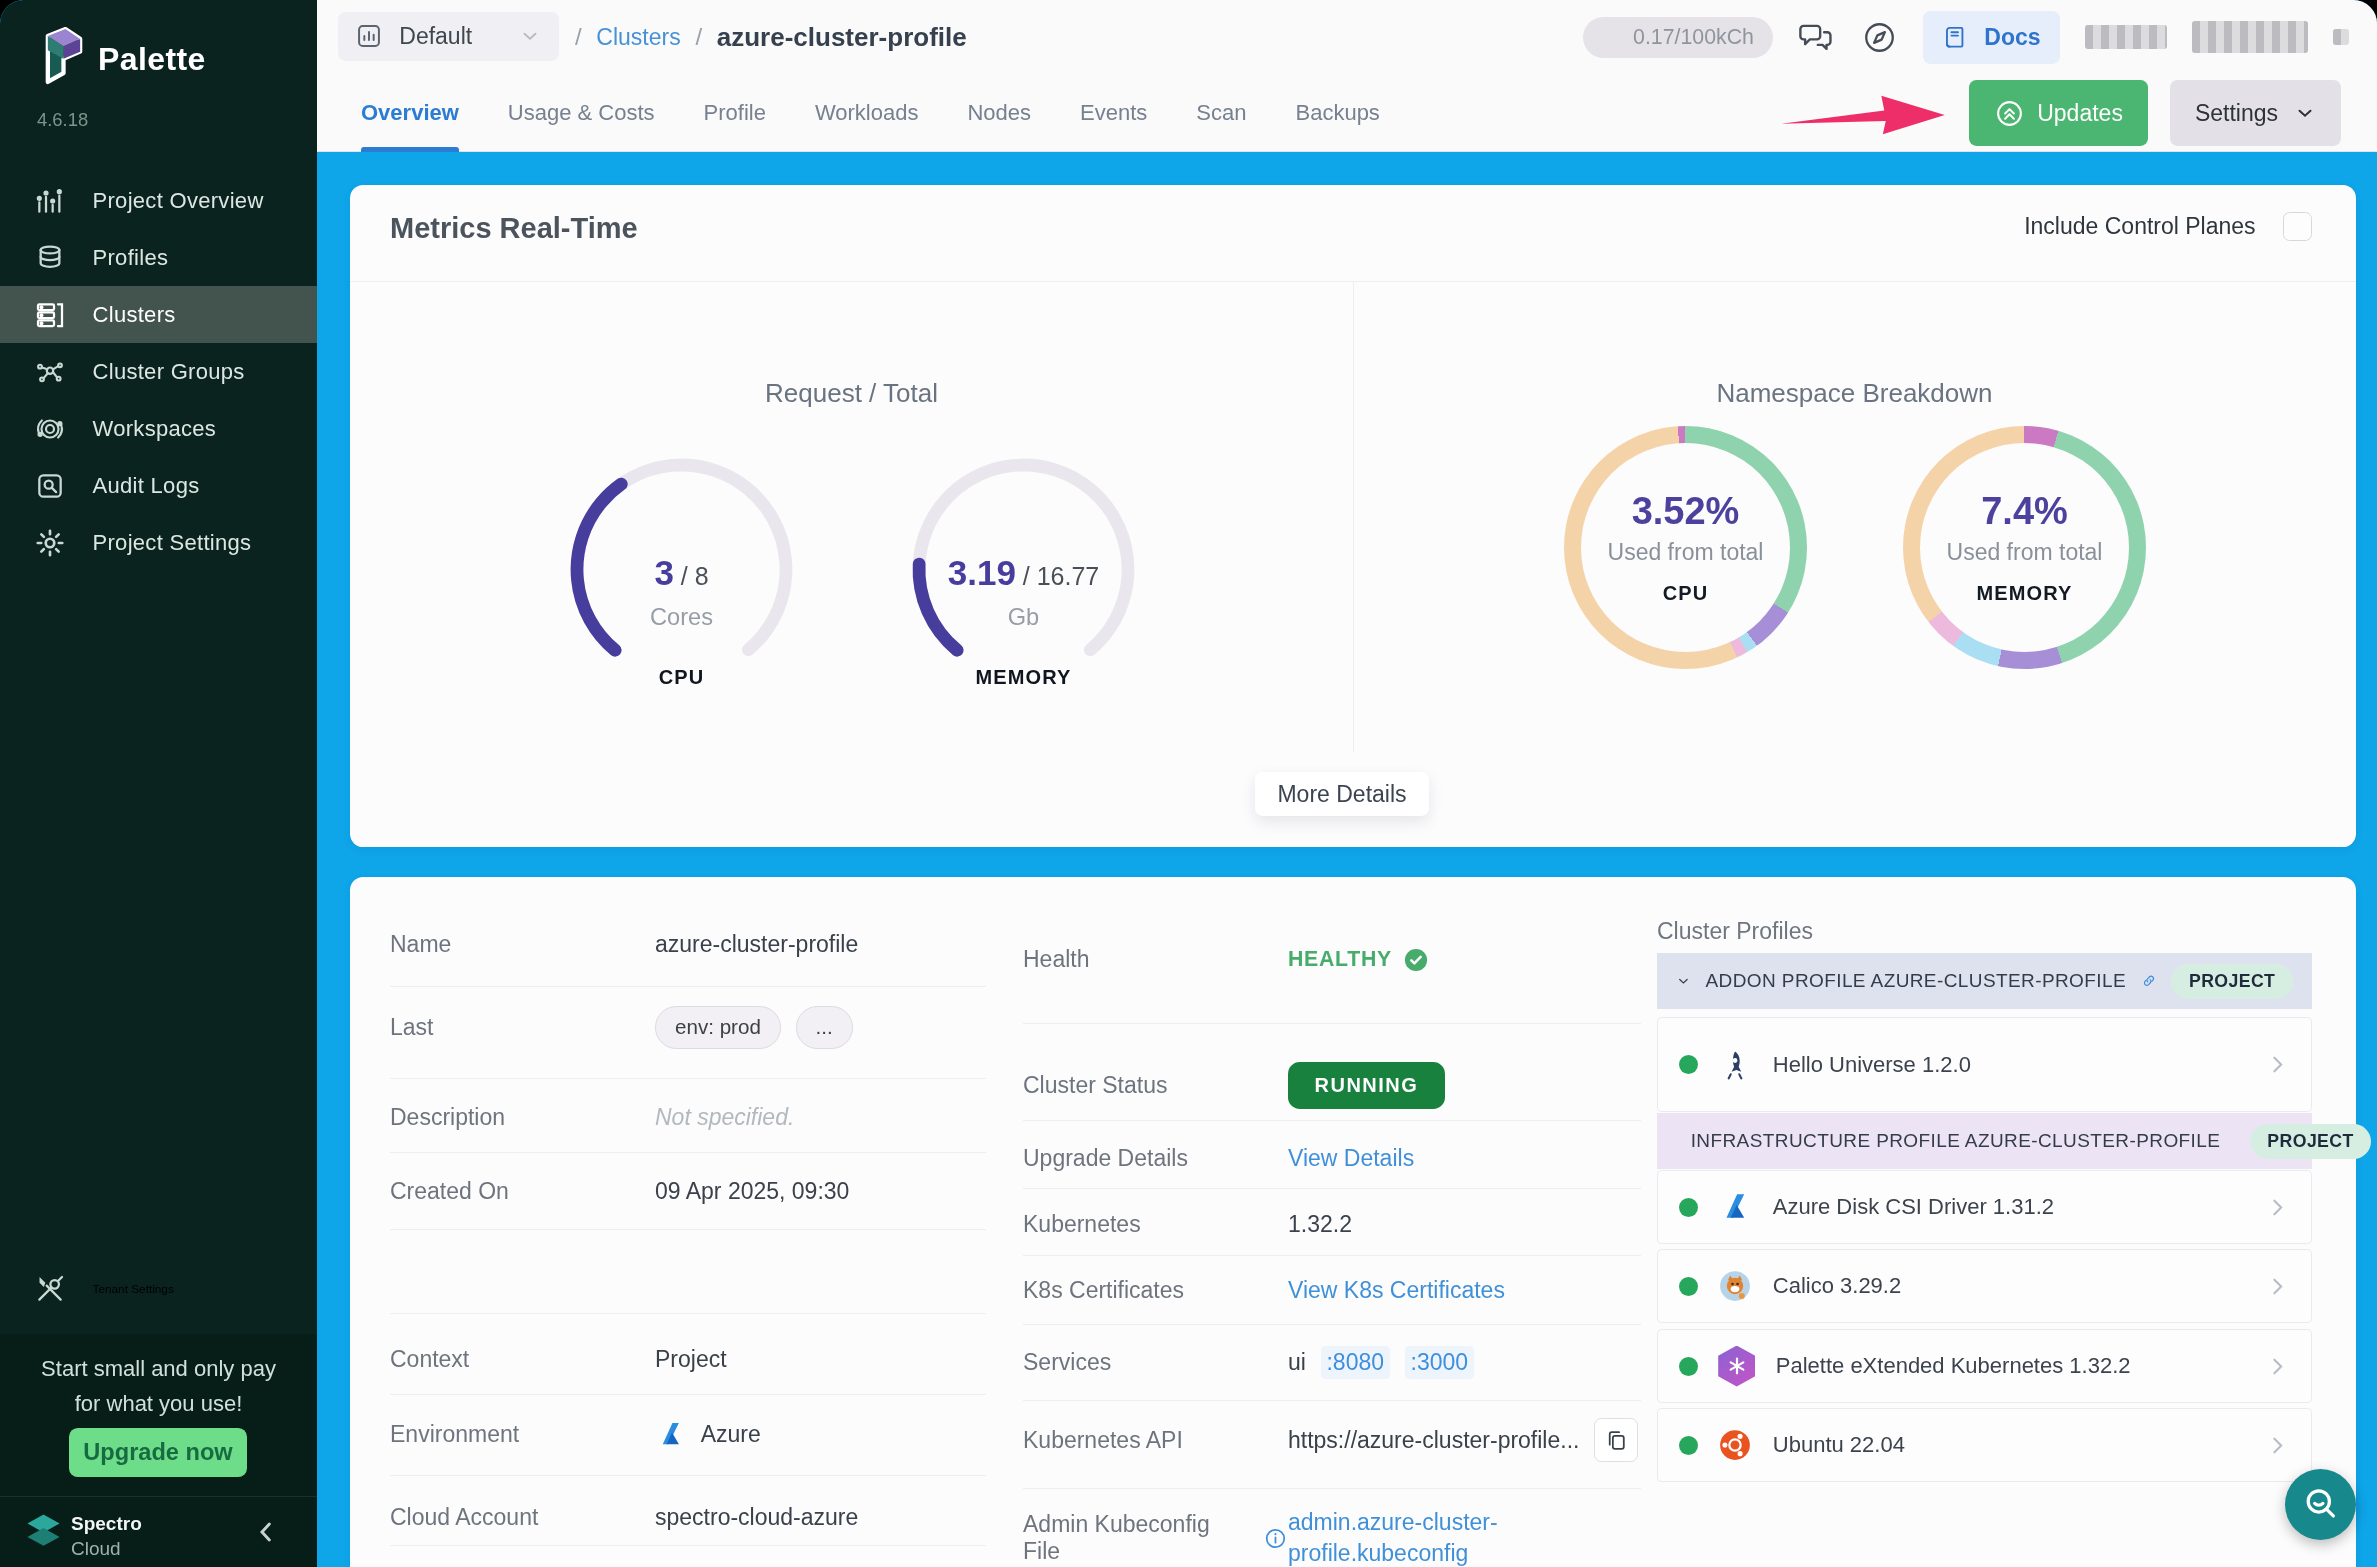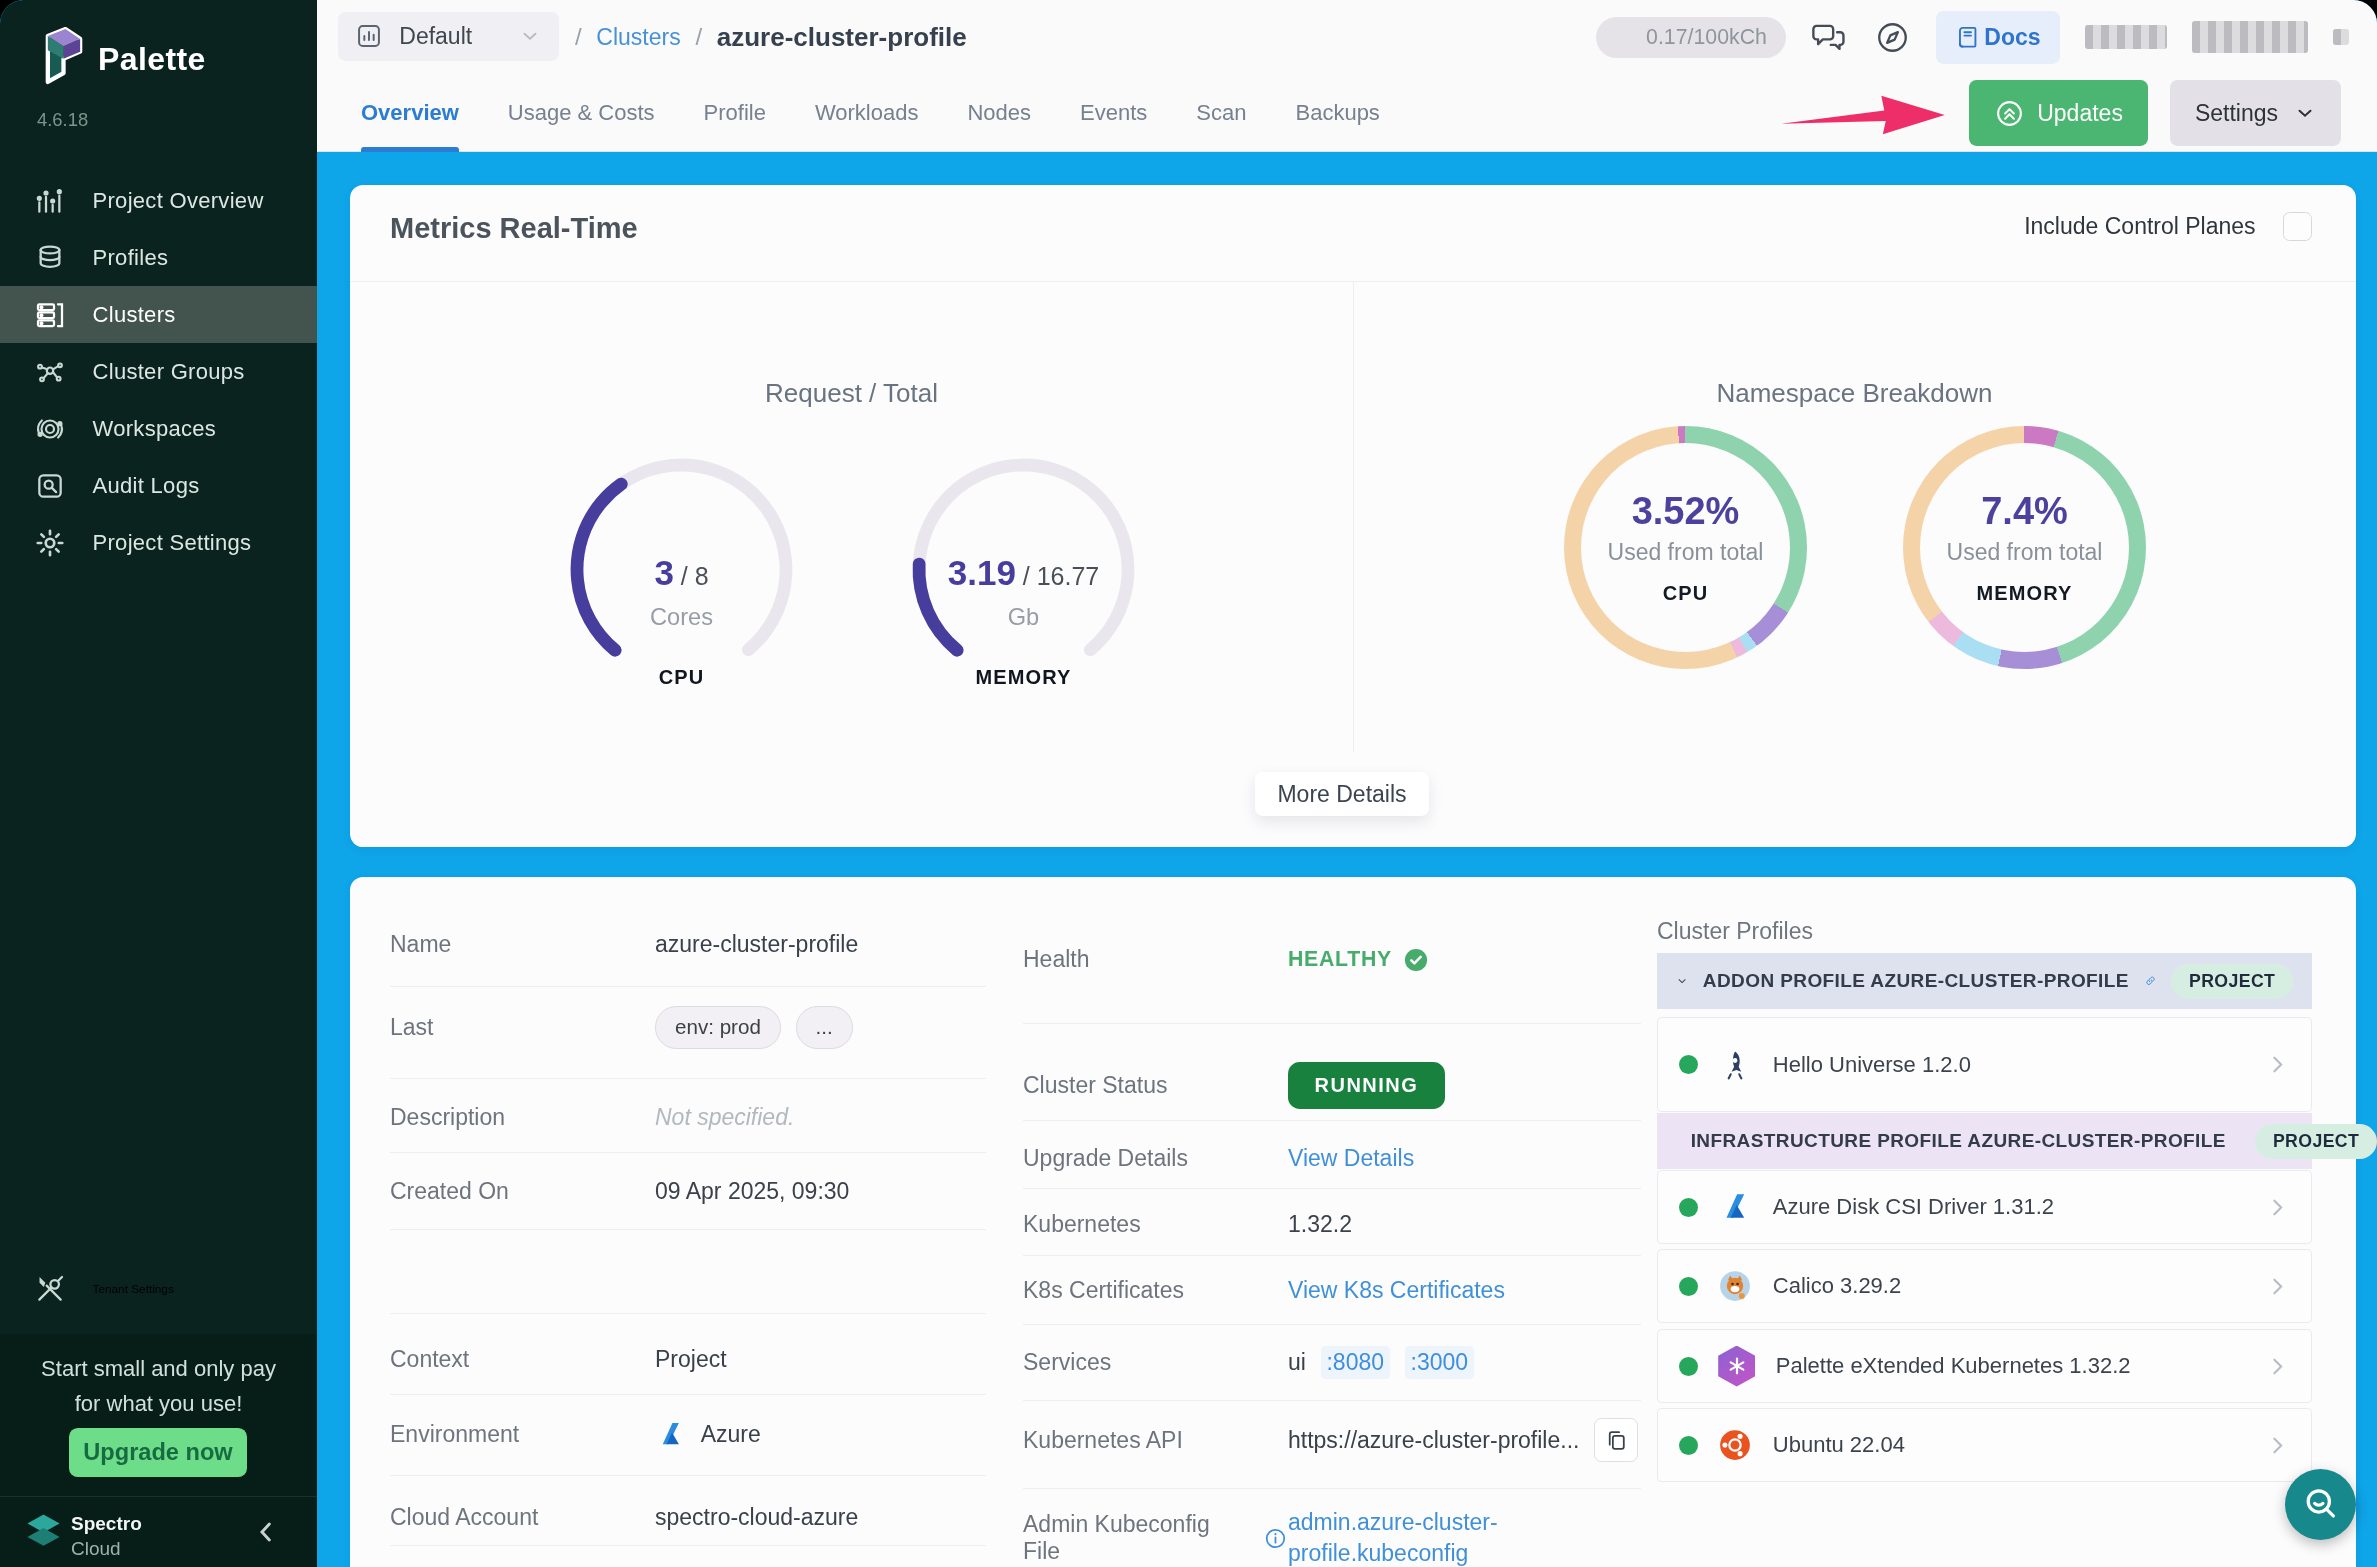--- a/index.html
+++ b/index.html
@@ -32,21 +32,21 @@
 
 .topbar {position:absolute; left:317px; top:0; width:2061px; height:74px; background:#fafafb;}
 .proj-select {position:absolute; left:20.6px; top:11.8px; width:221px; height:49px; background:#f0eff3; border-radius:7.4px; display:flex; align-items:center; gap:16px; padding:0 17.7px; cursor:pointer;}
 .proj-select .txt {font-size:23px; color:#3e4750; flex:1;}
 .crumbs {position:absolute; left:258px; top:0; height:74px; display:flex; align-items:center; gap:14.7px;}
 .slash {font-size:24px; color:#99a1ab;}
 .crumb-link {font-size:23px; color:#4792d6; cursor:pointer;}
 .crumb-cur {font-size:26px; font-weight:600; color:#36404e;}
 .top-right {position:absolute; right:29.4px; top:0; height:74px; display:flex; align-items:center; gap:25px;}
 .usage-pill {width:190px; height:41px; background:#e5e3e8; border-radius:20.6px; display:flex; align-items:center; justify-content:flex-end; padding-right:19px; font-size:21.3px; color:#8f959d;}
-.docs-pill {height:53px; background:#e7eefb; border-radius:7.4px; display:flex; align-items:center; gap:3px; padding:0 19px; cursor:pointer;}
+.docs-pill {height:53px; background:#e7eefb; border-radius:7.4px; display:flex; align-items:center; gap:16px; padding:0 19px; cursor:pointer;}
 .docs-pill .txt {font-size:23px; font-weight:600; color:#2f74cc;}
 .redact {border-radius:2.9px; background-image:repeating-linear-gradient(90deg,#bcbcc0 0 8px,#dcdcdf 8px 16px), repeating-linear-gradient(0deg, rgba(255,255,255,.45) 0 7.4px, rgba(0,0,0,.07) 7.4px 14.7px);}
 .icon-btn {cursor:pointer; display:flex; align-items:center;}
 
 
 .tabsbar {position:absolute; left:317px; top:74px; width:2061px; height:78px; background:#fafafb; border-bottom:0.7px solid #e4e2e7;}
 .tabs {position:absolute; left:44px; top:0; height:78px; display:flex; gap:49px; align-items:center;}
 .tab {position:relative; font-size:22px; color:#76808f; height:78px; display:flex; align-items:center; cursor:pointer; white-space:nowrap;}
 .tab.active {color:#2c7cd4; font-weight:600;}
 .tab.active::after {content:""; position:absolute; left:0; right:0; bottom:0; height:5.2px; background:#2c7cd4; border-radius:2.9px 2.9px 0 0;}
@@ -107,21 +107,21 @@
 .port {color:#3e8edd; background:#eef4fb; padding:2.9px 5.9px; border-radius:4.4px; cursor:pointer;}
 .copy-btn {width:44px; height:44px; background:#fff; border:1.1px solid #dfdde3; border-radius:7.4px; display:flex; align-items:center; justify-content:center; cursor:pointer;}
 .two-line {line-height:1.35;}
 
 
 .cp {position:absolute; left:1307px; top:0; width:655px; height:743px;}
 .cp-title {position:absolute; top:41px; font-size:23px; color:#707680;}
 .cp-header {position:absolute; left:0; width:655px; height:56px; display:flex; align-items:center; gap:14.7px; padding:0 19px; cursor:pointer;}
 .cp-header.addon {background:#dde2ee;}
 .cp-header.infra {background:#ece4f4;}
-.cp-header .txt {font-size:19px; font-weight:bold; color:#343c49; letter-spacing:0.4px; white-space:nowrap;}
+.cp-header .txt {font-size:19px; font-weight:normal; color:#343c49; letter-spacing:0.4px; white-space:nowrap;}
 .badge {height:35px; background:#d6eee2; border-radius:17.7px; display:flex; align-items:center; padding:0 17.7px; font-size:17.7px; font-weight:bold; color:#1f2b3d; letter-spacing:0.4px;}
 .cp-item {position:absolute; left:0; width:655px; background:#fdfdfe; border:0.7px solid #ebe9ef; border-radius:4.4px; display:flex; align-items:center; padding:0 20.6px; gap:20.6px; cursor:pointer;}
 .cp-item .dot {width:19px; height:19px; border-radius:50%; background:#27a75c; flex:none;}
 .cp-item .txt {font-size:22px; color:#3c434d; flex:1;}
 .pxk-hex {width:37px; height:41px; background:linear-gradient(140deg,#8a63d2 0%,#c653c6 100%); clip-path:polygon(50% 0,100% 25%,100% 75%,50% 100%,0 75%,0 25%); display:flex; align-items:center; justify-content:center;}
 
 
 .fab {position:absolute; left:2285px; top:1469px; width:71px; height:71px; border-radius:50%; background:#17898d; border:none; cursor:pointer; display:flex; align-items:center; justify-content:center; box-shadow:0 4.4px 13.2px rgba(0,0,0,.25);}
 </style>
 </head>

